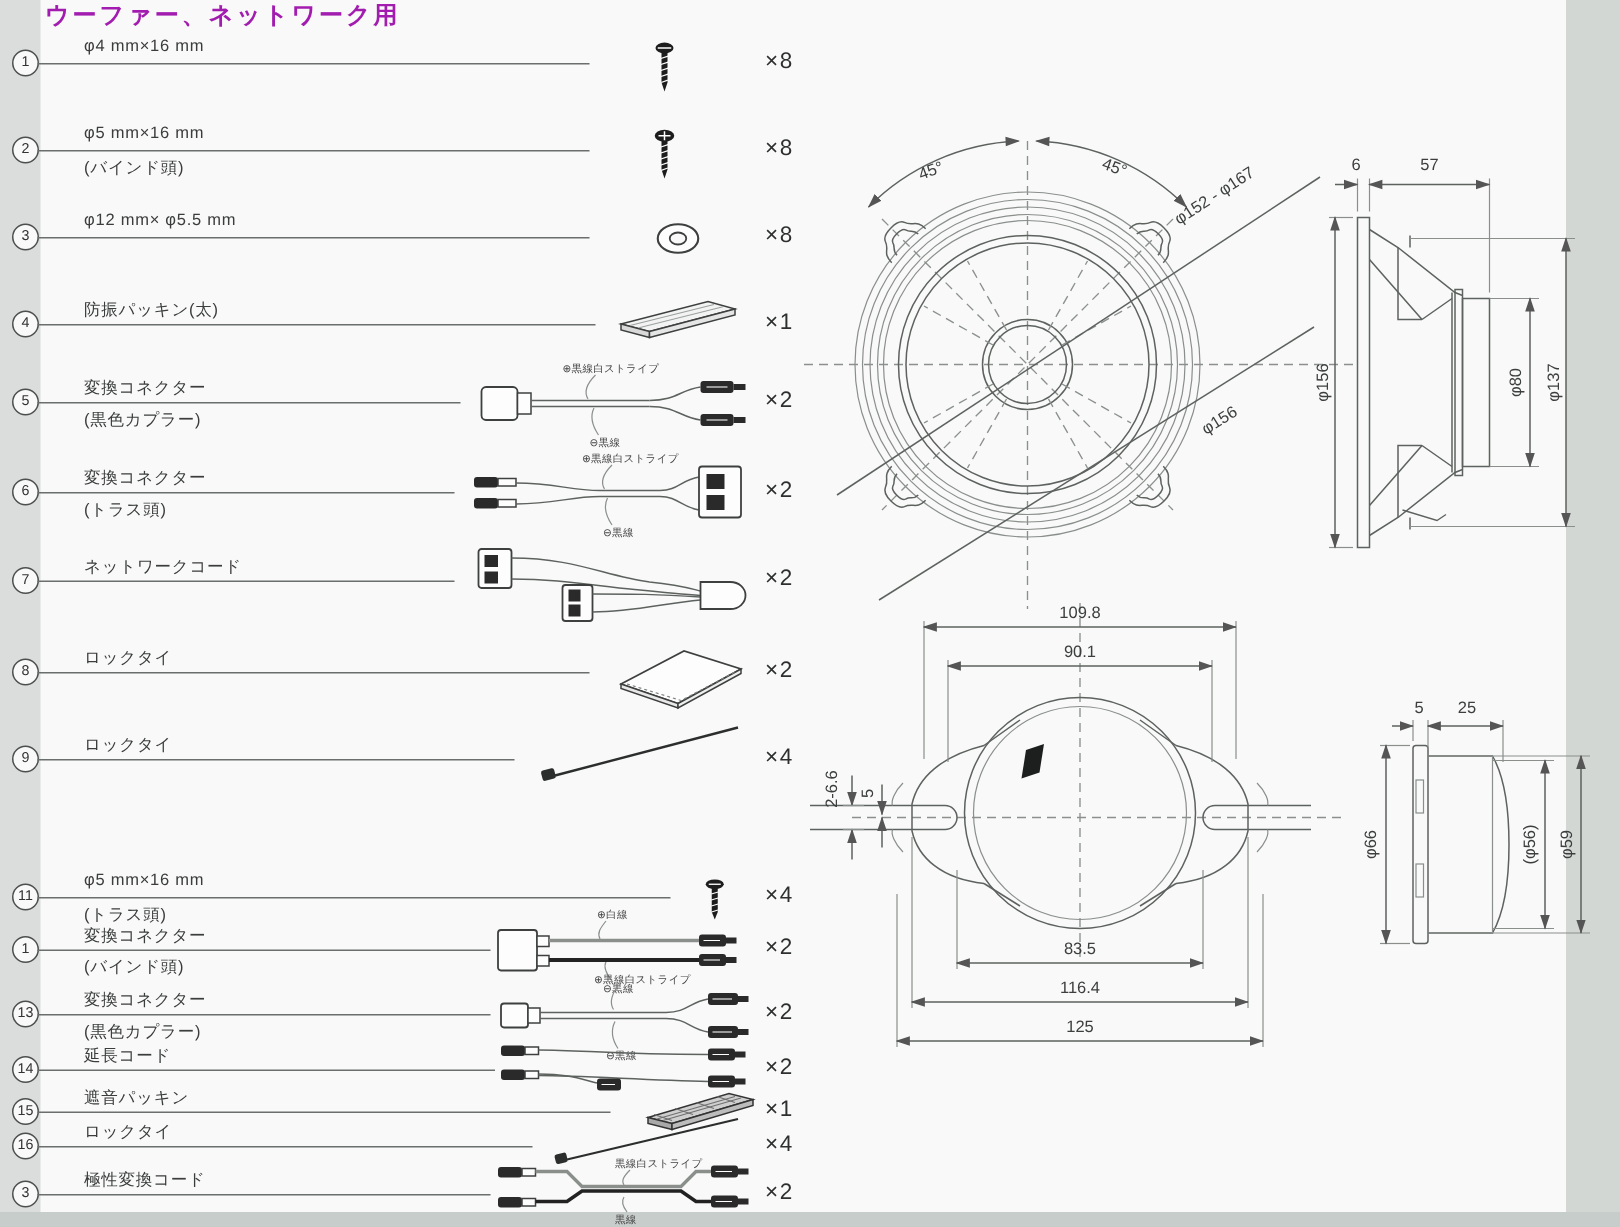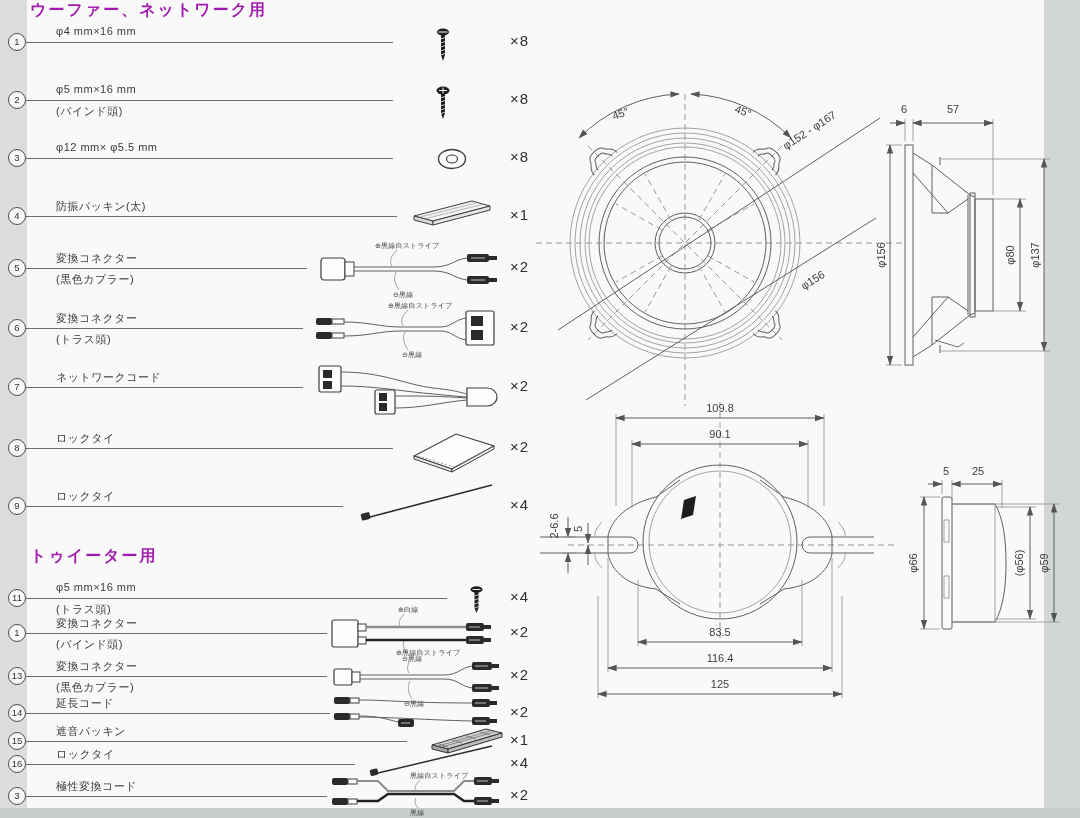--- a/index.html
+++ b/index.html
@@ -45,21 +45,20 @@
   </defs>
 </svg>
 
 <div id="page">
   <div class="white-area"></div>
   <div class="strip-left"></div>
   <div class="strip-right"></div>
   <div class="strip-bottom"></div>
 
   <h1 class="sec" style="top:0px">ウーファー、ネットワーク用</h1>
-  <h1 class="sec" style="top:546px">トゥイーター用</h1>
 
   <div class="prow" style="top:42px">
     <span class="pnum">1</span>
     <div class="pline" style="width:368px"></div>
     <div class="plbl">φ4 mm×16 mm</div>
     <div class="picon" style="left:428px;top:-14px">
       <svg width="14" height="34">
           <ellipse cx="7" cy="4" rx="6" ry="3.6" fill="#1d1d1d"></ellipse>
           <line x1="2.5" y1="4" x2="11.5" y2="4" stroke="#fff" stroke-width="1"></line>
           <path d="M5,7 L5,27 L7,33 L9,27 L9,7 Z" fill="#1d1d1d"></path>

